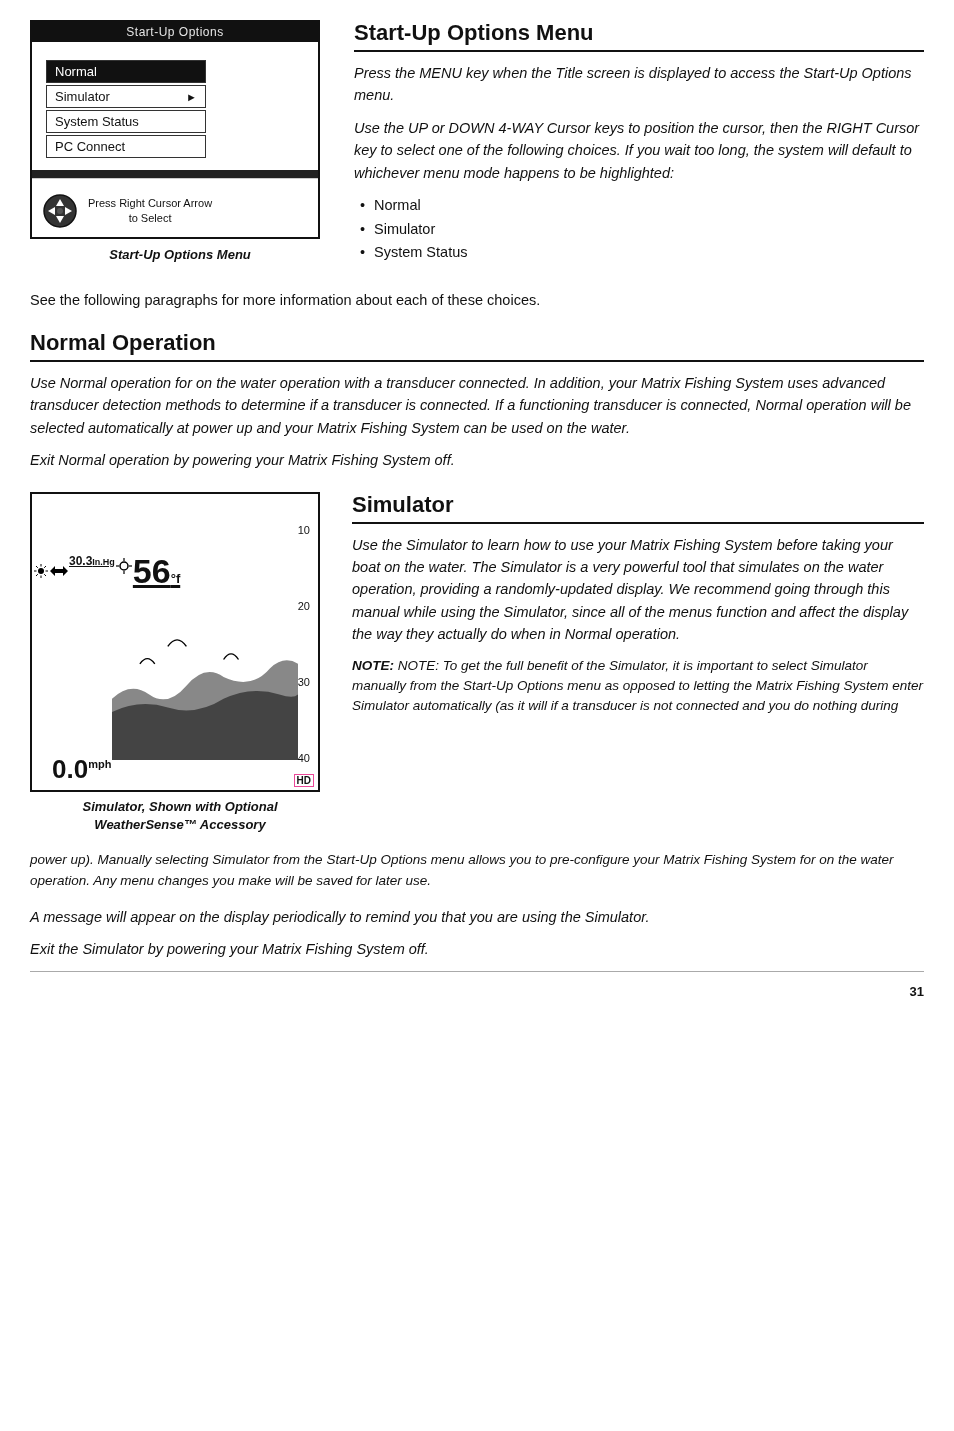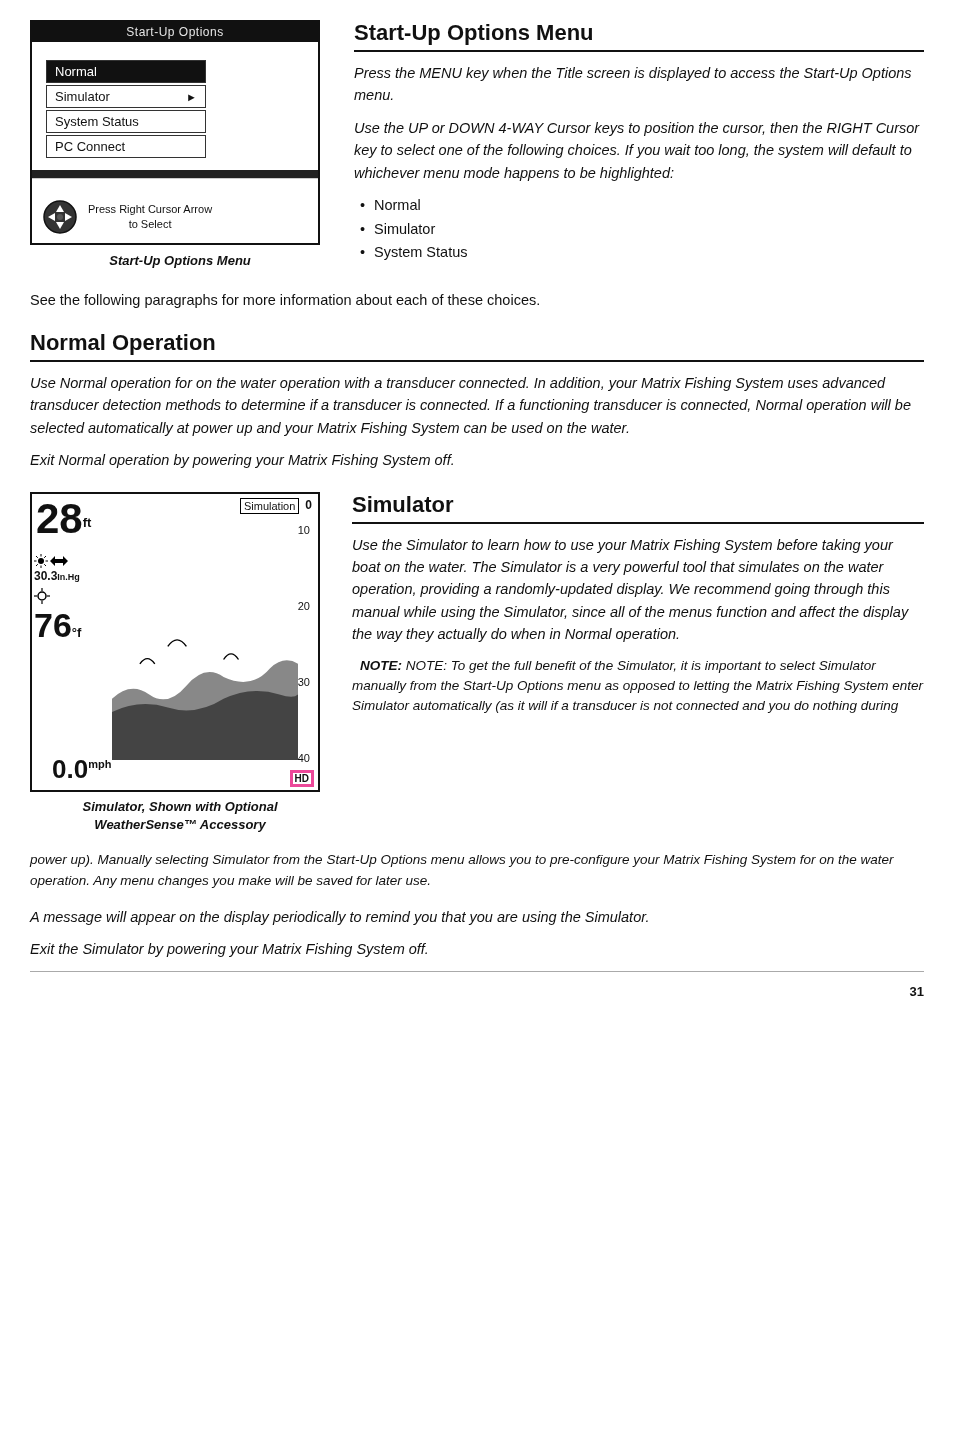--- a/index.html
+++ b/index.html
@@ -59,21 +59,21 @@
     }
     .menu-item.selected {
       background: #111;
       color: #fff;
     }
     .menu-arrow {
       font-size: 11px;
     }
     .menu-bottom {
       background: #fff;
-      padding: 20px 10px 8px 10px;
+      padding: 14px 10px 8px 10px;
       display: flex;
       align-items: center;
       gap: 10px;
       border-top: 1px solid #ccc;
       margin-top: 8px;
     }
     .cursor-icon {
       width: 36px;
       height: 36px;
       flex-shrink: 0;
@@ -199,21 +199,20 @@
 
     
     .note-block {
       font-style: italic;
       font-size: 13.5px;
       line-height: 1.5;
       margin-bottom: 10px;
     }
     .note-block strong {
       font-style: italic;
-      margin-left: 8px;
     }
 
     
     .full-italic {
       font-style: italic;
       font-size: 13.5px;
       line-height: 1.55;
       margin-bottom: 14px;
     }
 
@@ -300,31 +299,22 @@
   <p class="body-text">Use Normal operation for on the water operation with a transducer connected. In addition, your Matrix Fishing System uses advanced transducer detection methods to determine if a transducer is connected. If a functioning transducer is connected, Normal operation will be selected automatically at power up and your Matrix Fishing System can be used on the water.</p>
   <p class="body-text">Exit Normal operation by powering your Matrix Fishing System off.</p>
 </div>
 
 <div class="sim-section">
 
   <div class="sim-image-col">
     <div class="sim-screen">
       <div class="sim-screen-inner">
 
-        <div style="display:flex; justify-content:space-between; align-items:flex-start; padding:4px 6px 0 4px;">
-          <div>
-            <span style="font-size:42px;font-weight:bold;line-height:1;">28</span><span style="font-size:13px;font-weight:bold;vertical-align:super;">ft</span>
-          </div>
-          <div style="display:flex;align-items:flex-start;gap:6px;">
-            <span style="font-size:11px;border:1px solid #000;padding:1px 3px;background:#fff;">Simulation</span>
-            <span style="font-size:12px;font-weight:bold;">0</span>
-          </div>
-        </div>
-
-        <div style="position:absolute;left:2px;top:60px;display:flex;flex-direction:column;gap:1px;">
+
+        <div style="position:absolute;left:2px;top:60px;display:flex;flex-direction:row;gap:1px;text-decoration:underline;">
           <div style="display:flex;align-items:center;gap:2px;font-size:10px;">
 
             <svg width="14" height="14" viewBox="0 0 14 14">
                 <circle cx="7" cy="7" r="3" fill="#000"></circle>
                 <line x1="7" y1="0" x2="7" y2="2.5" stroke="#000" stroke-width="1"></line>
                 <line x1="7" y1="11.5" x2="7" y2="14" stroke="#000" stroke-width="1"></line>
                 <line x1="0" y1="7" x2="2.5" y2="7" stroke="#000" stroke-width="1"></line>
                 <line x1="11.5" y1="7" x2="14" y2="7" stroke="#000" stroke-width="1"></line>
                 <line x1="2" y1="2" x2="3.8" y2="3.8" stroke="#000" stroke-width="1"></line>
                 <line x1="10.2" y1="10.2" x2="12" y2="12" stroke="#000" stroke-width="1"></line>
@@ -343,21 +333,21 @@
           <div style="margin-top:4px;">
             <svg width="16" height="16" viewBox="0 0 16 16">
                 <circle cx="8" cy="8" r="4" fill="none" stroke="#000" stroke-width="1.5"></circle>
                 <line x1="8" y1="0" x2="8" y2="3" stroke="#000" stroke-width="1.2"></line>
                 <line x1="8" y1="13" x2="8" y2="16" stroke="#000" stroke-width="1.2"></line>
                 <line x1="0" y1="8" x2="3" y2="8" stroke="#000" stroke-width="1.2"></line>
                 <line x1="13" y1="8" x2="16" y2="8" stroke="#000" stroke-width="1.2"></line>
               </svg>
           </div>
           <div style="font-size:34px;font-weight:bold;line-height:1;">
-            <span>76</span><span style="font-size:13px;">°f</span>
+            <span>56</span><span style="font-size:13px;">°f</span>
           </div>
         </div>
 
         <div class="sim-depth-markers">
           <span>10</span>
           <span>20</span>
           <span>30</span>
           <span>40</span>
         </div>
 
@@ -370,21 +360,21 @@
             <path d="M60,140 Q70,125 80,140" fill="none" stroke="#000" stroke-width="1.5"></path>
             <path d="M120,155 Q128,142 136,155" fill="none" stroke="#000" stroke-width="1.5"></path>
             <path d="M30,160 Q38,148 46,160" fill="none" stroke="#000" stroke-width="1.5"></path>
           </svg>
         </div>
 
         <div style="position:absolute;bottom:8px;left:20px;font-size:26px;font-weight:bold;line-height:1;">
           <span>0.0</span><span style="font-size:11px;vertical-align:super;">mph</span>
         </div>
 
-        <div style="position:absolute;bottom:3px;right:4px;font-size:10px;font-weight:bold;border:3px solid #ec4899;padding:0 2px;">HD</div>
+        <div style="position:absolute;bottom:3px;right:4px;font-size:10px;font-weight:bold;border:1px solid #ec4899;padding:0 2px;">HD</div>
 
       </div>
     </div>
     <div class="sim-caption">
       <span>Simulator, Shown with Optional<br>WeatherSense™ Accessory</span>
     </div>
   </div>
 
   <div class="sim-content-col">
     <div class="section-title">Simulator</div>

